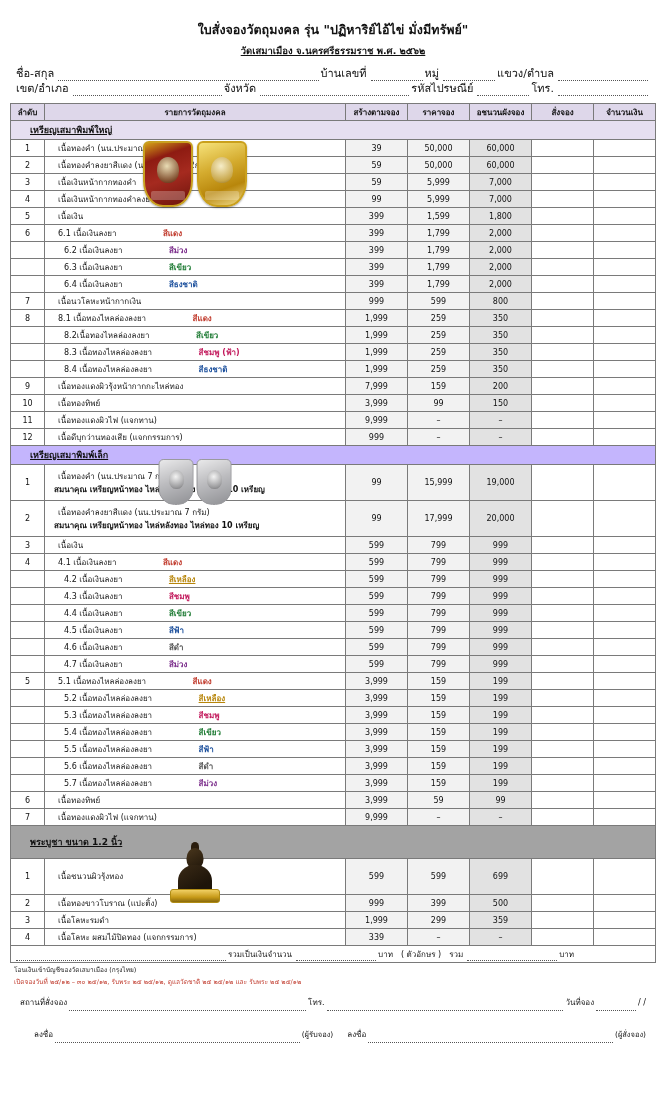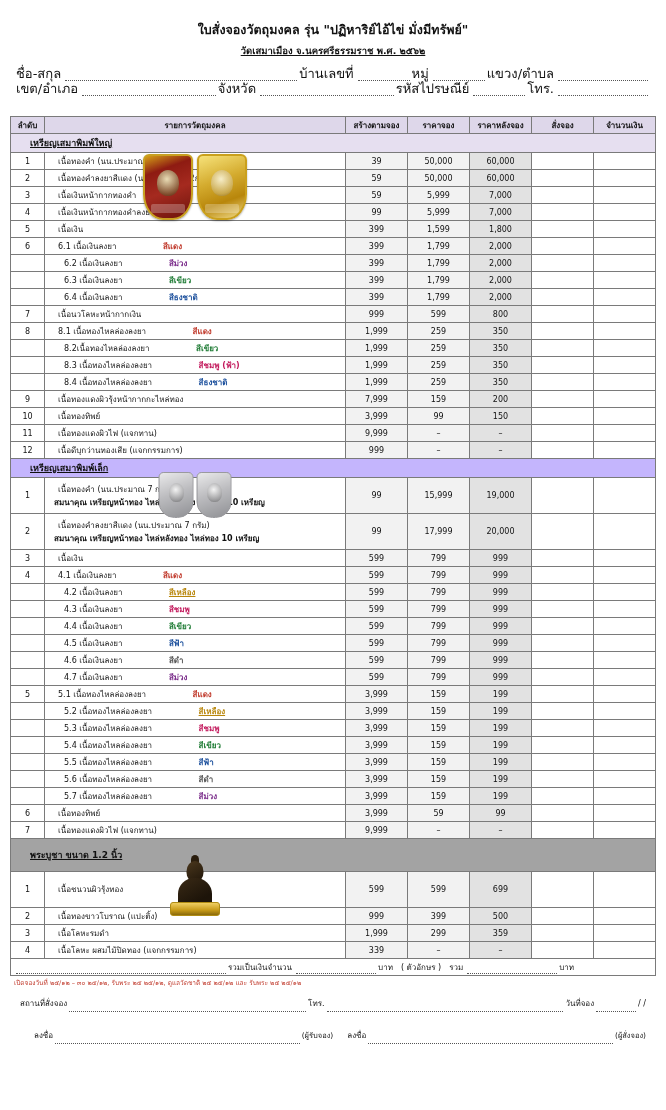--- a/index.html
+++ b/index.html
@@ -26,23 +26,23 @@
     margin:6px 0 3px 0;
   }
   .doc-subtitle{
     text-align:center;
     font-size:9.5px;
     font-weight:bold;
     margin:0 0 8px 0;
     text-decoration:underline;
   }
   .addr-block{
-    font-size:13px;
+    font-size:11px;
     line-height:15px;
-    padding:0 6px 20px 6px;
+    padding:0 6px 7px 6px;
     text-align:center;
   }
   .addr-line{
     display:flex;
     white-space:nowrap;
     align-items:flex-end;
   }
   .addr-line .lbl{flex:0 0 auto;padding-right:2px;}
   .addr-line .dot{
     flex:1 1 auto;
@@ -255,21 +255,21 @@
         <col class="c-full">
         <col class="c-order">
         <col class="c-amt">
     </colgroup>
     <thead>
       <tr>
         <th>ลำดับ</th>
         <th>รายการวัตถุมงคล</th>
         <th>สร้างตามจอง</th>
         <th>ราคาจอง</th>
-        <th>ราคาหลังจอง</th>
+        <th>อชนวนผังจอง</th>
         <th>สั่งจอง</th>
         <th>จำนวนเงิน</th>
       </tr>
     </thead>
     <tbody id="tbody">
         <tr class="sec-purple">
           <td colspan="7"><span class="sec-label">เหรียญเสมาพิมพ์ใหญ่</span></td>
         </tr>
         <tr>
           <td class="no">1</td>
@@ -679,20 +679,21 @@
             <span class="lbl" style="padding-left:6px;">( ตัวอักษร )</span>
             <span class="lbl" style="padding-left:6px;">รวม</span>
             <span class="dot" style="flex:0 0 90px;"></span>
             <span class="lbl">บาท</span>
           </div>
         </td>
       </tr>
     </tfoot>
   </table>
 
+  <div class="foot-note">โอนเงินเข้าบัญชีของวัดเสมาเมือง (กรุงไทย)</div>
   <div class="foot-note red" style="color:#c0392b;">เปิดจองวันที่ ๒๕/๑๒ – ๓๐ ๒๕/๑๒, รับพระ ๒๕ ๒๕/๑๒, ดูแลวัดชาติ ๒๕ ๒๕/๑๒ และ รับพระ ๒๕ ๒๕/๑๒</div>
 
   <div class="sign-block">
     <div class="sign-line">
       <span class="lbl">สถานที่สั่งจอง</span>
       <span class="dot"></span>
       <span class="lbl">โทร.</span>
       <span class="dot"></span>
       <span class="lbl">วันที่จอง</span>
       <span class="dot" style="flex:0 0 40px;"></span>

